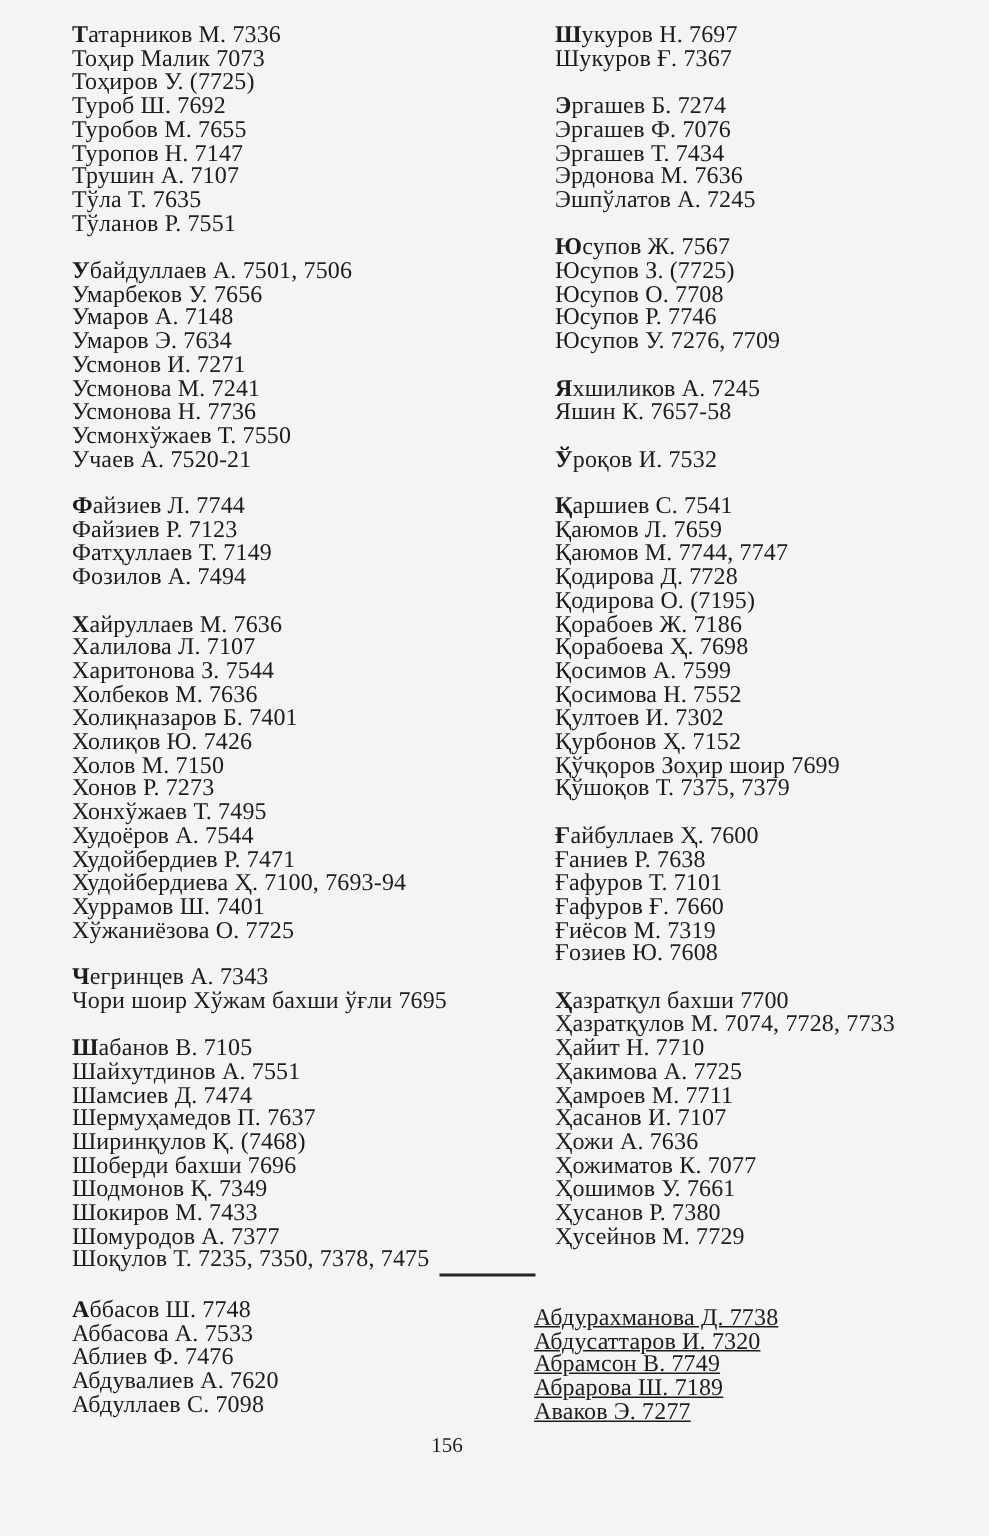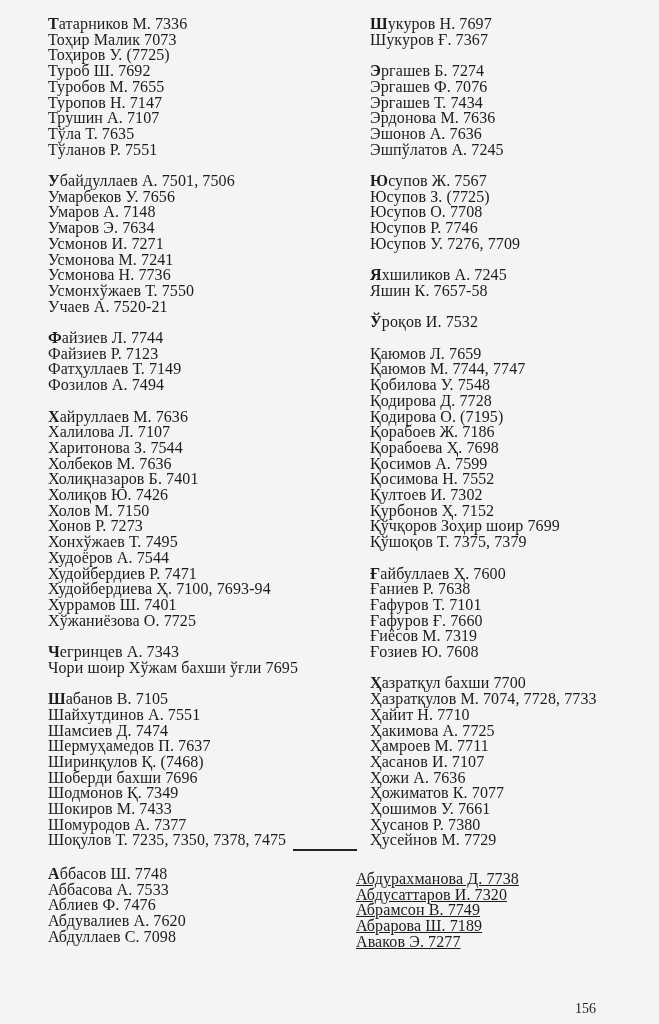--- a/index.html
+++ b/index.html
@@ -24,21 +24,21 @@
   .entry { white-space: nowrap; }
   .entry .initial { font-weight: bold; }
   .divider {
     position: absolute; left: 293px; top: 849px;
     width: 64px; height: 0; border-top: 2px solid #222;
   }
   .bottom-left { left: 48px; top: 866px; font-family: Liberation Serif, serif; }
   .bottom-right { left: 356px; top: 871px; text-decoration: underline; }
   .page-number {
     position: absolute; left: 0; width: 596px; top: 957px;
-    text-align: right; font-size: 14px; margin-top: 44px;
+    text-align: center; font-size: 14px;
   }
 </style>
 </head>
 <body>
 
 <div class="col col-left" id="left">
     <div class="group">
       <div class="entry"><span class="initial">Т</span>атарников М. 7336</div>
       <div class="entry">Тоҳир Малик 7073</div>
       <div class="entry">Тоҳиров У. (7725)</div>
@@ -102,41 +102,40 @@
 <div class="col col-right" id="right">
     <div class="group">
       <div class="entry"><span class="initial">Ш</span>укуров Н. 7697</div>
       <div class="entry">Шукуров Ғ. 7367</div>
     </div>
     <div class="group">
       <div class="entry"><span class="initial">Э</span>ргашев Б. 7274</div>
       <div class="entry">Эргашев Ф. 7076</div>
       <div class="entry">Эргашев Т. 7434</div>
       <div class="entry">Эрдонова М. 7636</div>
-      <div class="entry">Эшонов А. 7636</div>
       <div class="entry">Эшпўлатов А. 7245</div>
     </div>
     <div class="group">
       <div class="entry"><span class="initial">Ю</span>супов Ж. 7567</div>
       <div class="entry">Юсупов З. (7725)</div>
       <div class="entry">Юсупов О. 7708</div>
       <div class="entry">Юсупов Р. 7746</div>
       <div class="entry">Юсупов У. 7276, 7709</div>
     </div>
     <div class="group">
       <div class="entry"><span class="initial">Я</span>хшиликов А. 7245</div>
       <div class="entry">Яшин К. 7657-58</div>
     </div>
     <div class="group">
       <div class="entry"><span class="initial">Ў</span>роқов И. 7532</div>
     </div>
     <div class="group">
+      <div class="entry"><span class="initial">Қ</span>аршиев С. 7541</div>
       <div class="entry">Қаюмов Л. 7659</div>
       <div class="entry">Қаюмов М. 7744, 7747</div>
-      <div class="entry">Қобилова У. 7548</div>
       <div class="entry">Қодирова Д. 7728</div>
       <div class="entry">Қодирова О. (7195)</div>
       <div class="entry">Қорабоев Ж. 7186</div>
       <div class="entry">Қорабоева Ҳ. 7698</div>
       <div class="entry">Қосимов А. 7599</div>
       <div class="entry">Қосимова Н. 7552</div>
       <div class="entry">Қултоев И. 7302</div>
       <div class="entry">Қурбонов Ҳ. 7152</div>
       <div class="entry">Қўчқоров Зоҳир шоир 7699</div>
       <div class="entry">Қўшоқов Т. 7375, 7379</div>

